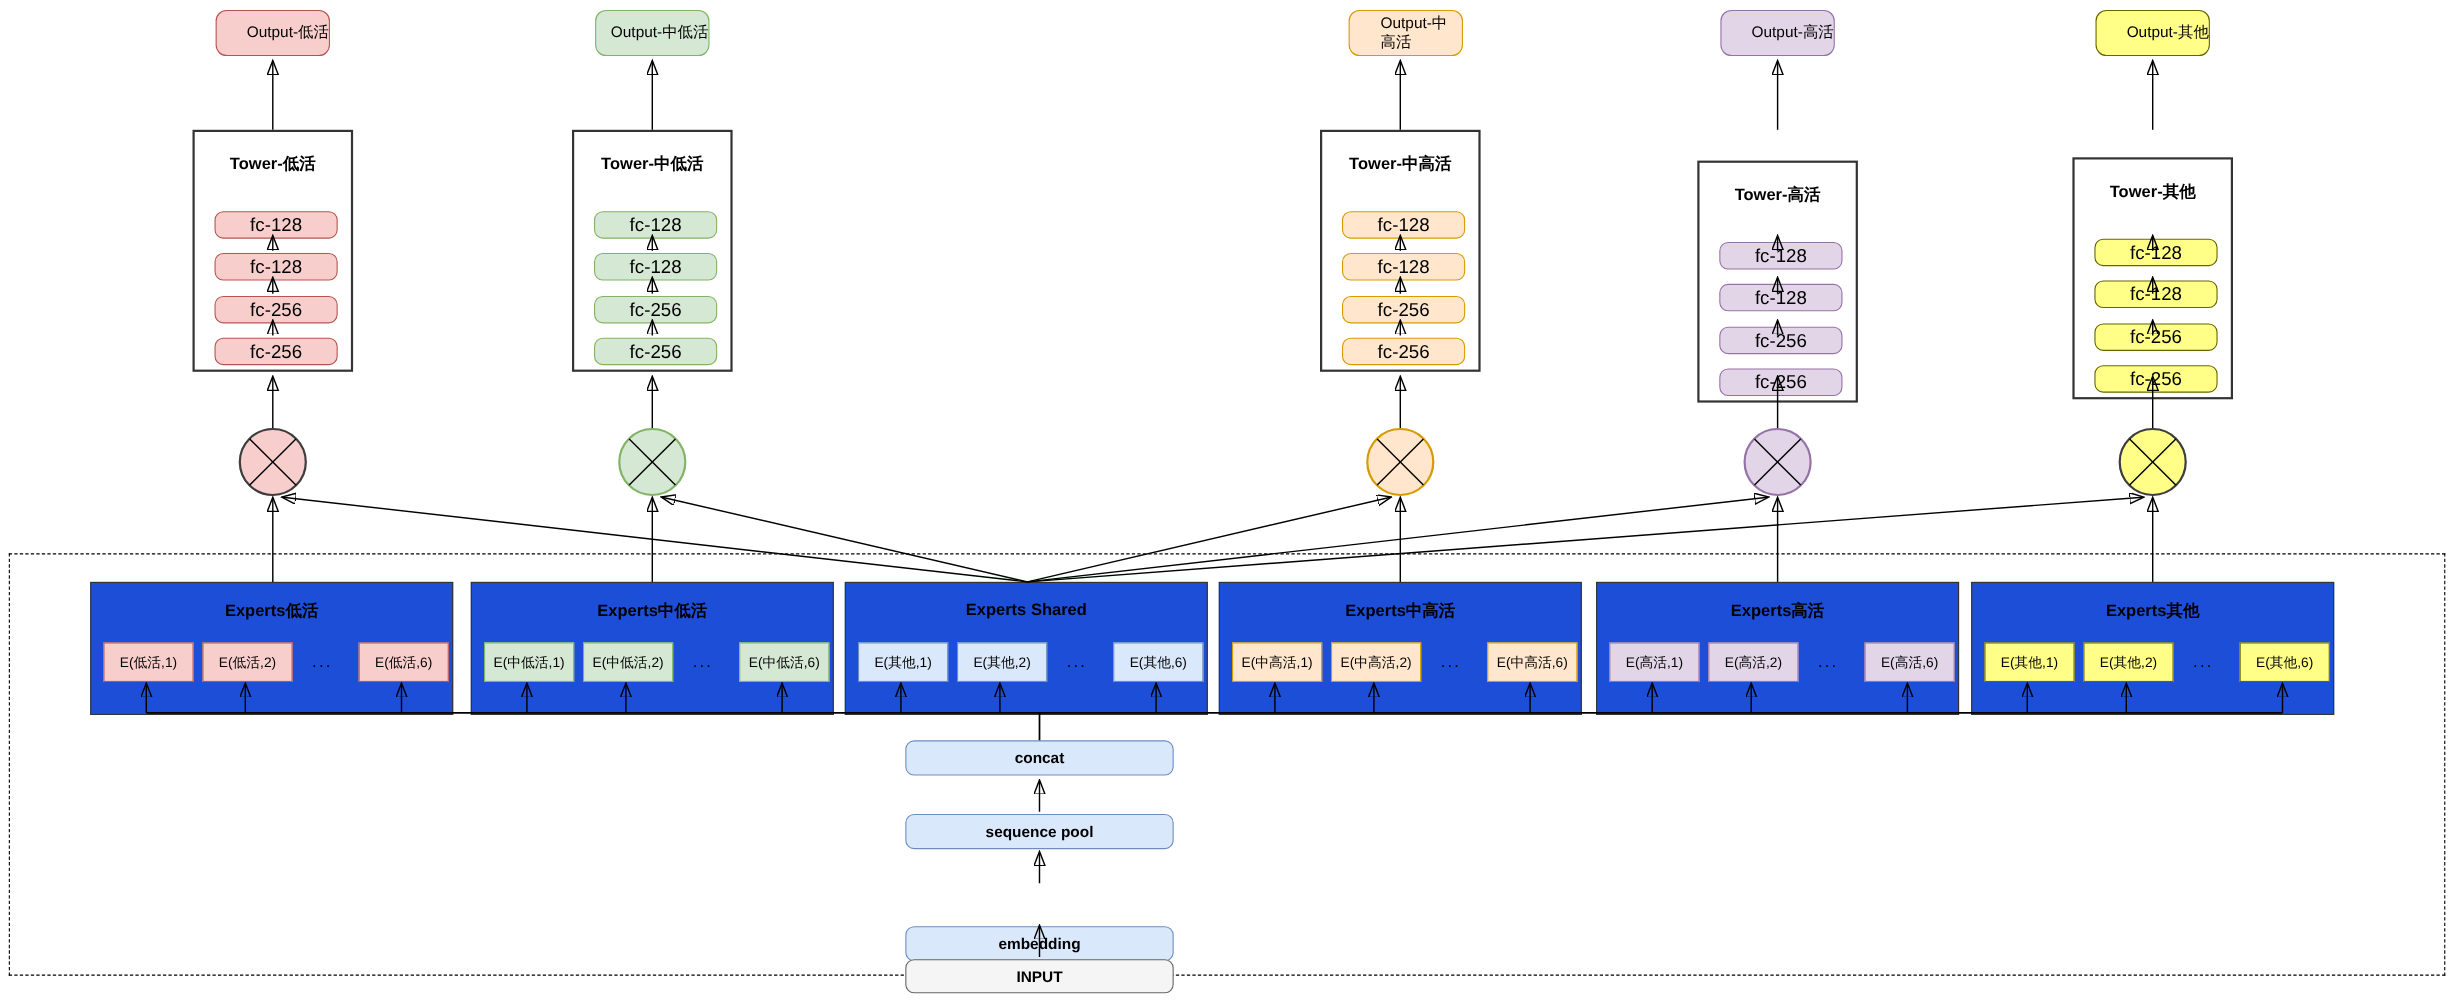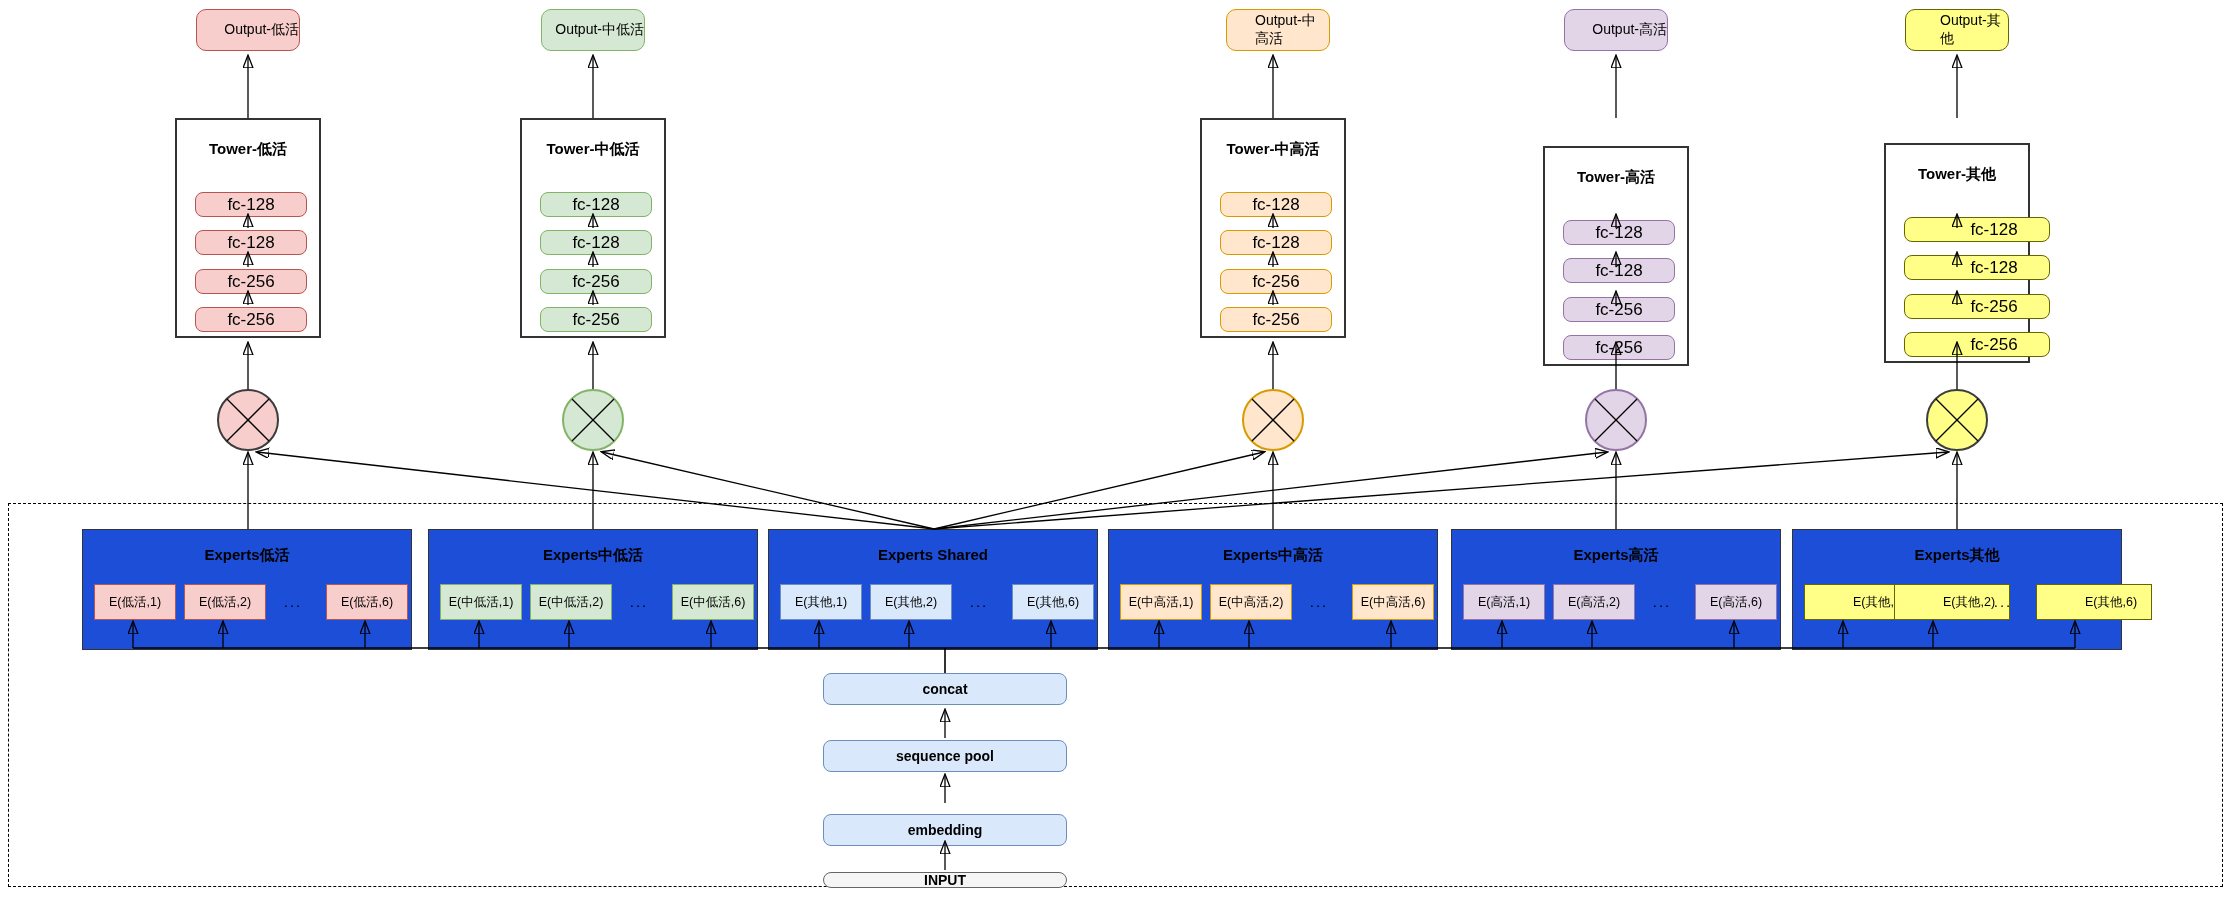--- a/index.html
+++ b/index.html
@@ -7,21 +7,21 @@
        font-family:"Liberation Sans","DejaVu Sans",sans-serif;color:#000;}
   #canvas{position:absolute;left:0;top:0;width:2232px;height:913px;}
 
   .abs{position:absolute;box-sizing:border-box;}
 
   
   .pink  {background:#f8cecc;border:1px solid #b85450;}
   .green {background:#d5e8d4;border:1px solid #82b366;}
   .orange{background:#ffe6cc;border:1px solid #d79b00;}
   .purple{background:#e1d5e7;border:1px solid #9673a6;}
-  .yellow{background:#ffff88;border:1px solid #666600;padding-left:34px;}
+  .yellow{background:#ffff88;border:1px solid #666600;}
   .blue  {background:#dae8fc;border:1px solid #6c8ebf;}
   .gray  {background:#f5f5f5;border:1px solid #666666;}
 
   .output-box{top:9px;width:104px;height:42px;border-radius:10px;
               display:flex;align-items:center;justify-content:flex-end;
               font-size:14px;}
   .tower{top:118px;width:146px;height:220px;background:#fff;border:2px solid #333;}
   .tower-title{position:absolute;top:20px;left:0;width:100%;text-align:center;
                font-size:15px;font-weight:bold;}
   .fc-box{position:absolute;left:18px;width:110px;height:23px;border-radius:8px;
@@ -156,22 +156,22 @@
   <div class="abs expert-group" style="left:1792px;">
     <div class="group-title">Experts其他</div>
     <div class="expert-box e1 yellow">E(其他,1)</div>
     <div class="expert-box e2 yellow">E(其他,2)</div>
     <div class="dots">...</div>
     <div class="expert-box e6 yellow">E(其他,6)</div>
   </div>
 
   <div class="abs stack-box blue" style="top:673px;">concat</div>
   <div class="abs stack-box blue" style="top:740px;">sequence pool</div>
-  <div class="abs stack-box blue" style="top:814px;">embedding</div>
-  <div class="abs stack-box gray" style="top:872px;height:16px;">INPUT</div>
+  <div class="abs stack-box blue" style="top:842px;">embedding</div>
+  <div class="abs stack-box gray" style="top:872px;height:31px;">INPUT</div>
 
   <svg id="wires" viewBox="0 0 2232 913">
     <defs>
       <marker id="arr" markerUnits="userSpaceOnUse" markerWidth="14" markerHeight="12" refX="12" refY="5" orient="auto">
         <path d="M0,0 L13,5 L0,10 z" fill="#000" stroke="none"></path>
       </marker>
     </defs>
 
     <g>
       <line x1="248" y1="118" x2="248" y2="56" marker-end="url(#arr)"></line>

